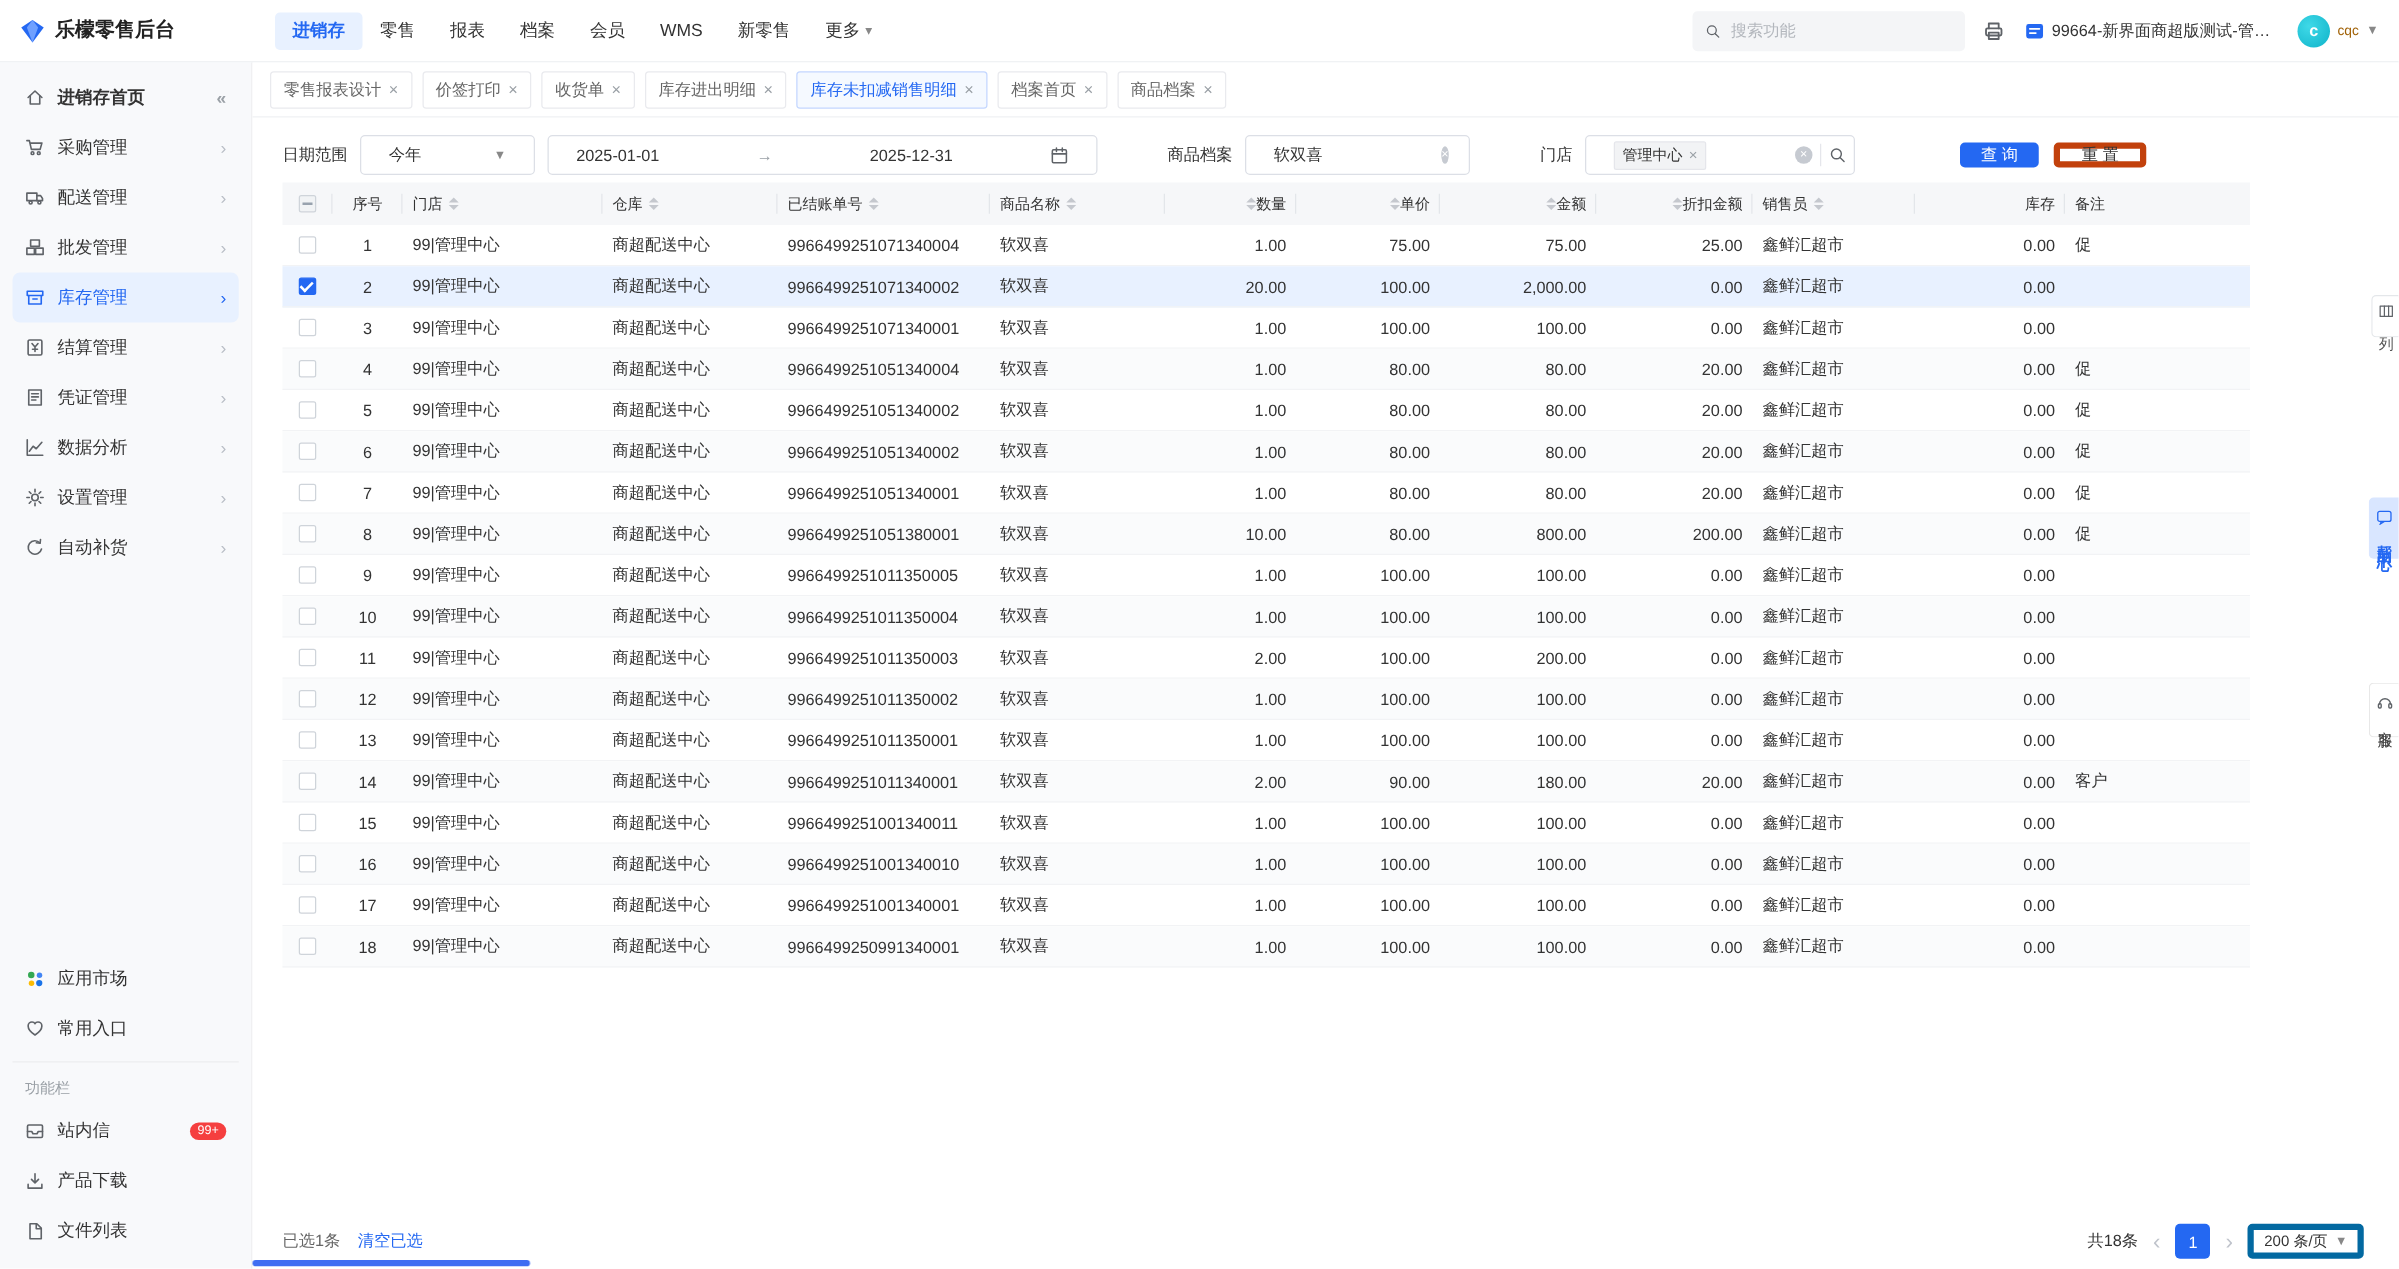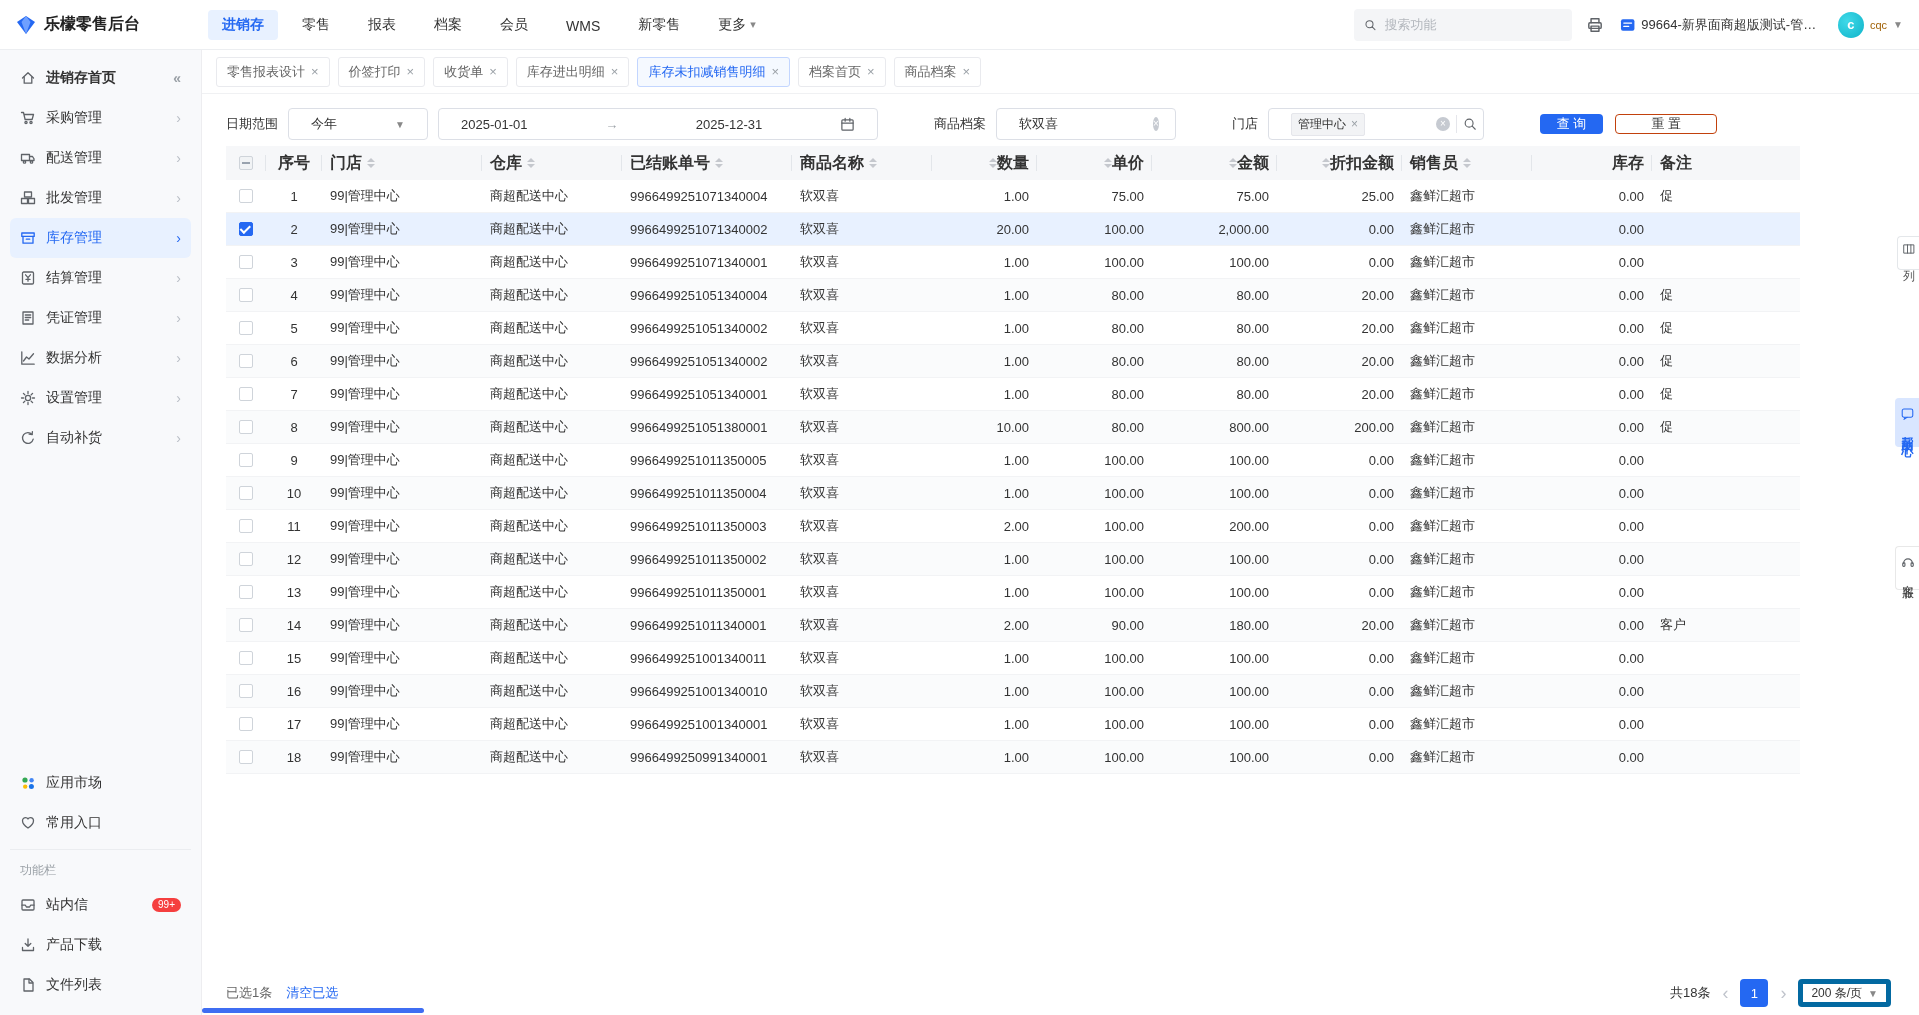--- a/index.html
+++ b/index.html
@@ -5,21 +5,21 @@
   *{box-sizing:border-box;margin:0;padding:0}
   html,body{width:1919px;height:1015px;overflow:hidden}
   body{font-family:"Liberation Sans",sans-serif;background:#fff;color:#333;position:relative;font-size:13px}
   svg{display:block}
   .ic{stroke:#5f6368;fill:none;stroke-width:1.3;stroke-linecap:round;stroke-linejoin:round}
 
   
   .topbar{height:50px;display:flex;align-items:center;background:#fff;border-bottom:1px solid #eceef1;padding-right:16px}
   .logo{width:202px;display:flex;align-items:center;gap:8px;padding-left:16px;flex:0 0 202px}
   .logo-text{font-size:16px;font-weight:bold;color:#222}
-  .topnav{display:flex;align-items:flex-end;gap:10px;margin-left:6px}
+  .topnav{display:flex;align-items:flex-start;gap:0;margin-left:18px}
   .nav-item{padding:6px 14px;font-size:14px;color:#333;border-radius:4px;cursor:pointer;display:flex;align-items:center;gap:4px;white-space:nowrap}
   .nav-item.active{background:#e8f1ff;color:#2468f2;font-weight:bold}
   .nav-caret{display:none;font-size:11px;color:#888}
   .nav-item.has-caret .nav-caret{display:inline}
   .top-search{margin-left:auto;width:218px;height:32px;background:#f4f5f7;border-radius:4px;display:flex;align-items:center;gap:8px;padding:0 10px}
   .top-search input{border:0;outline:0;background:transparent;font-size:13px;color:#333;width:100%}
   .top-search input::placeholder{color:#b3b7bd}
   .top-icon-btn{margin-left:14px;cursor:pointer}
   .org-badge{display:flex;align-items:center;gap:6px;margin-left:16px;max-width:200px}
   .org-badge .org-text{font-size:13px;color:#333;white-space:nowrap;overflow:hidden;text-overflow:ellipsis}
@@ -60,33 +60,33 @@
   .date-sep{color:#9aa0a6}
   .clear-ic{width:14px;height:14px;border-radius:50%;background:#c6cad1;color:#fff;font-size:10px;display:flex;align-items:center;justify-content:center;cursor:pointer;line-height:1}
   .store-label{margin-left:46px}
   .storebox{width:216px;justify-content:flex-start;padding-right:6px}
   .store-tag{background:#f2f3f5;border:1px solid #e5e6eb;border-radius:2px;font-size:12px;color:#333;padding:2px 6px;display:flex;align-items:center;gap:5px}
   .tag-close{color:#9aa0a6;cursor:pointer;font-size:12px;line-height:1}
   .store-right{margin-left:auto;display:flex;align-items:center;gap:6px}
   .vline{width:1px;height:18px;background:#e5e6eb}
   .btn{height:20px;border-radius:4px;font-size:13px;display:flex;align-items:center;justify-content:center;cursor:pointer;border:0;white-space:nowrap}
   .btn-primary{background:#2468f2;color:#fff;padding:0 17px}
-  .btn-plain{background:#fff;color:#333;border:1px solid #c2410c;padding:0 35px}
+  .btn-plain{background:#fff;color:#333;border:5px solid #c2410c;padding:0 17px}
   .filter-btns{margin-left:auto;display:flex;gap:12px;margin-right:178px}
 
   
   .action-row{display:flex;gap:10px;padding:8px 24px 14px;position:relative}
   .btn-action{height:34px;background:#2468f2;color:#fff;border-radius:4px;font-size:14px;padding:0 18px;display:flex;align-items:center;cursor:pointer;white-space:nowrap}
   .anno-rect{position:absolute;left:118px;top:2px;width:106px;height:46px;border:3px solid #fb3a5d;border-radius:8px;pointer-events:none;z-index:30}
   .anno-arrow{position:absolute;left:140px;top:34px;width:130px;height:120px;pointer-events:none;z-index:30}
 
   
   .table{margin-left:24px;width:1574px}
   .thead{display:flex;height:34px;background:#f6f7f9;align-items:stretch}
-  .th{display:flex;align-items:center;padding:0 8px;font-size:16px;color:#333;font-weight:bold;position:relative}
+  .th{display:flex;align-items:center;padding:0 8px;font-size:12px;color:#333;font-weight:normal;position:relative}
   .th::after{content:"";position:absolute;right:0;top:9px;bottom:9px;width:1px;background:#e3e6ea}
   .th:last-child::after{display:none}
   .trow{display:flex;height:33px;border-bottom:1px solid #f2f3f5;align-items:stretch;cursor:pointer}
   .trow:nth-child(even){background:#fafbfc}
   .trow.selected{background:#e8f1ff}
   .td{display:flex;align-items:center;padding:0 8px;font-size:13px;color:#333;overflow:hidden;white-space:nowrap}
   .num{justify-content:flex-end}
   .cen{justify-content:center}
   .c-cb{flex:0 0 40px}
   .c-seq{flex:0 0 56px}

